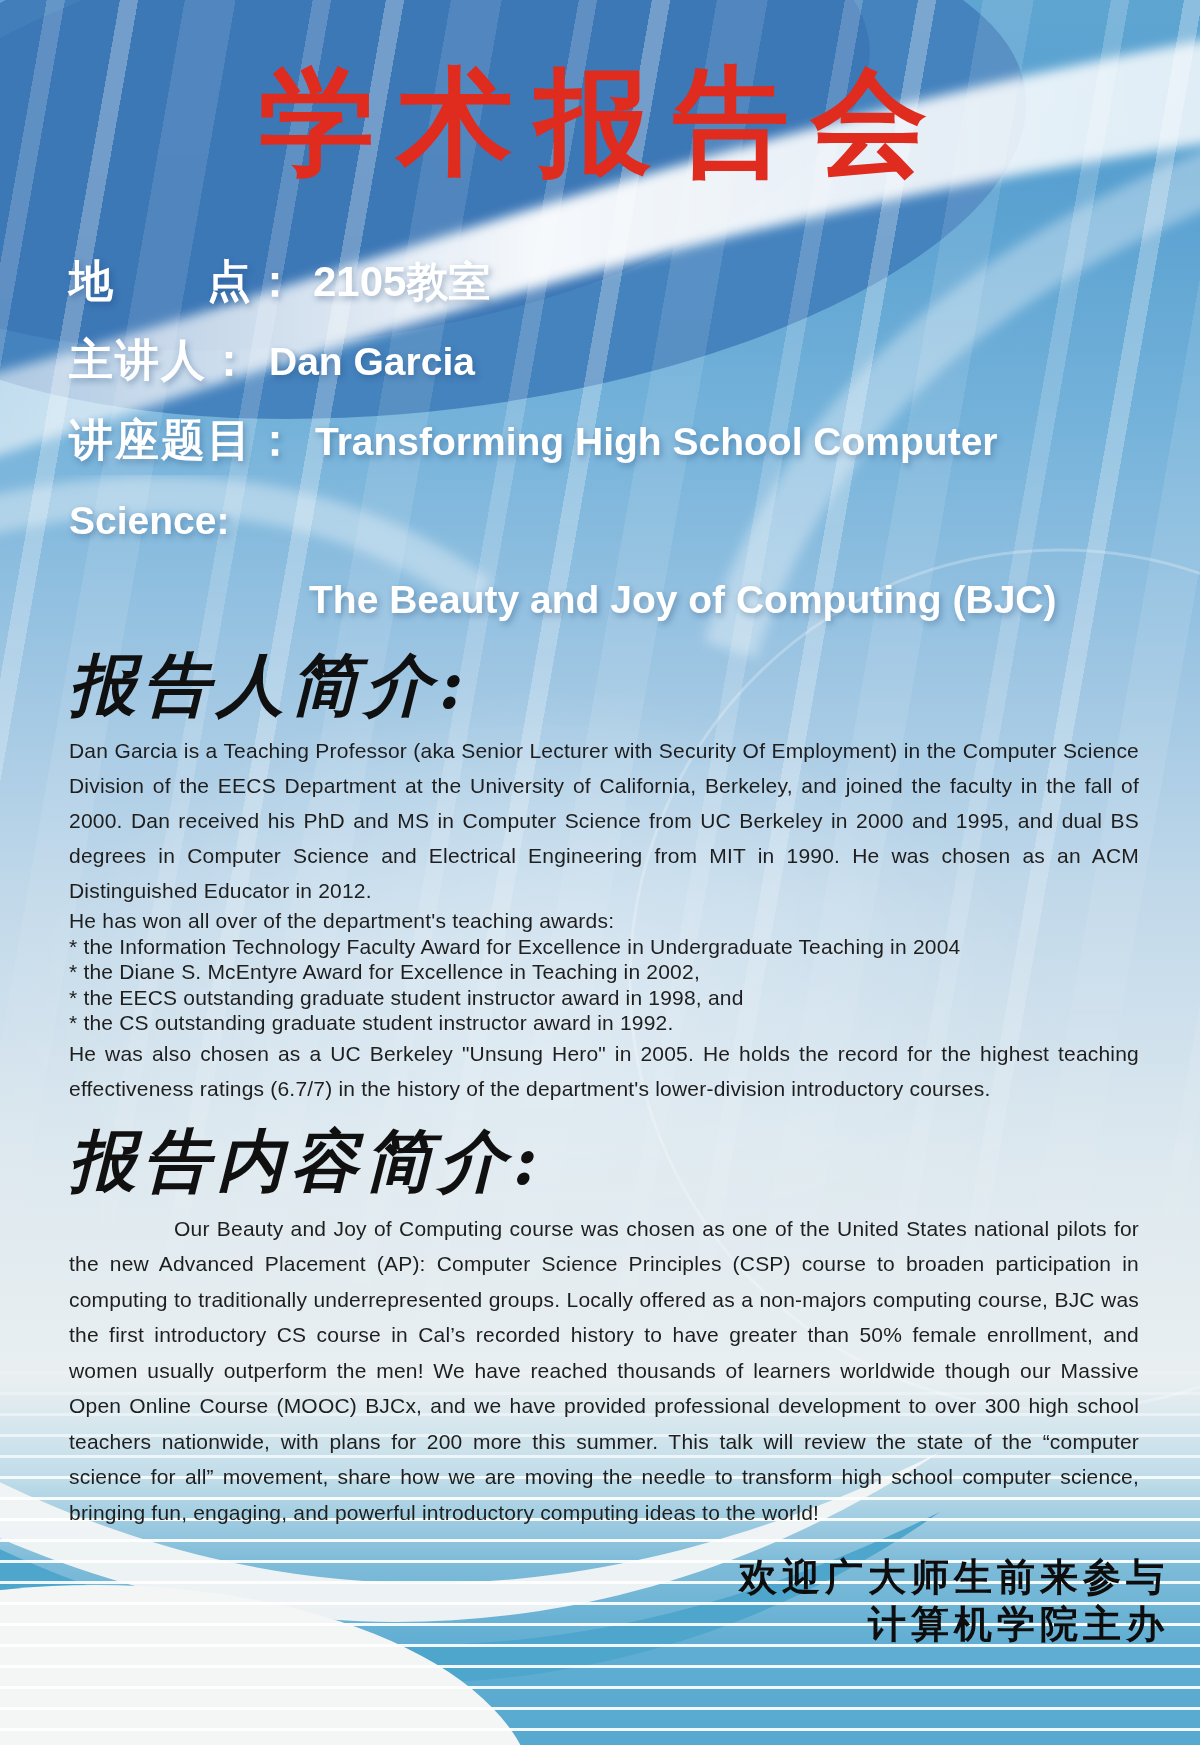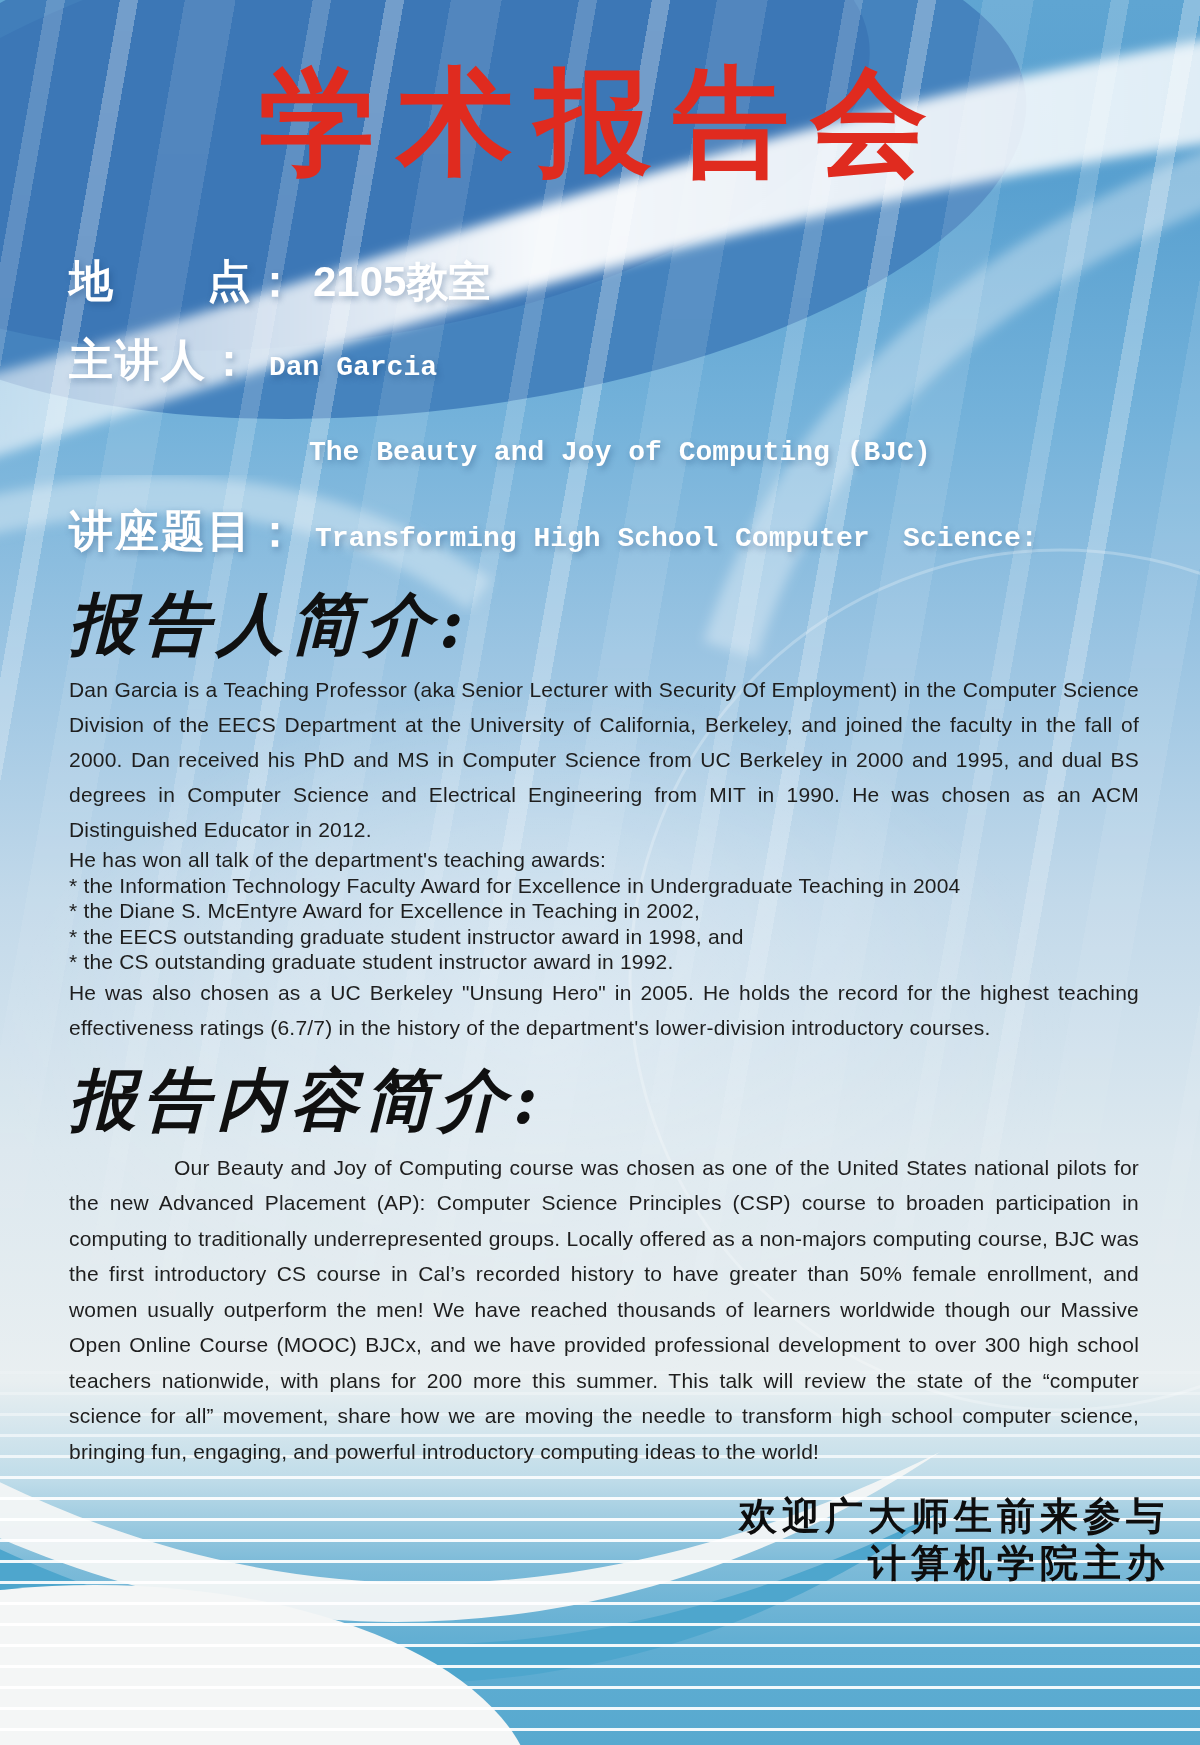--- a/index.html
+++ b/index.html
@@ -45,21 +45,21 @@
     margin:46px 0 0 0;text-align:center;
     font-family:"DejaVu Serif","Liberation Serif",serif;
     font-weight:bold;color:#e02b1f;
     font-size:116px;line-height:150px;letter-spacing:22px;
   }
   .info{margin-top:46px;color:#ffffff;font-weight:bold;
         text-shadow:2px 3px 6px rgba(20,60,110,0.35);}
   .info-row{line-height:78px;font-size:42px;white-space:nowrap;}
   .info-row .lbl{font-size:44px;letter-spacing:2px;}
   .info-row .val{margin-left:14px;}
-  .info-row .val-en{font-size:28px;margin-left:16px;white-space:pre-wrap;font-family:Liberation Mono, monospace;}
+  .info-row .val-en{font-size:39px;margin-left:16px;white-space:pre-wrap;}
   .info-row.cont{padding-left:224px;}
   h2.sec{
     margin:6px 0 0 0;
     font-family:"DejaVu Serif","Liberation Serif",serif;
     font-weight:bold;color:#101010;
     font-size:67px;line-height:80px;letter-spacing:7px;font-style:italic;
   }
   h2.sec2{margin-top:15px;}
   .bio,.awards,.abstract{
     color:#1e1e1e;font-size:21px;letter-spacing:0.2px;
@@ -115,34 +115,34 @@
 
     <h1 class="title">学术报告会</h1>
 
     <div class="info">
       <div class="info-row">
         <span class="lbl">地　　点：</span><span class="val">2105教室</span>
       </div>
       <div class="info-row">
         <span class="lbl">主讲人：</span><span class="val val-en">Dan Garcia</span>
       </div>
+      <div class="info-row">
+        <span class="lbl">讲座题目：</span><span class="val val-en">Transforming High School Computer  Science:</span>
+      </div>
       <div class="info-row cont">
         <span class="val-en">The Beauty and Joy of Computing (BJC)</span>
-      </div>
-      <div class="info-row">
-        <span class="lbl">讲座题目：</span><span class="val val-en">Transforming High School Computer  Science:</span>
       </div>
     </div>
 
     <h2 class="sec">报告人简介:</h2>
 
     <p class="bio">Dan Garcia is a Teaching Professor (aka Senior Lecturer with Security Of Employment) in the Computer Science Division of the EECS Department at the University of California, Berkeley, and joined the faculty in the fall of 2000. Dan received his PhD and MS in Computer Science from UC Berkeley in 2000 and 1995, and dual BS degrees in Computer Science and Electrical Engineering from MIT in 1990. He was chosen as an ACM Distinguished Educator in 2012.</p>
 
     <div class="awards">
-      <div>He has won all talk of the department's teaching awards:</div>
+      <div>He has won all over of the department's teaching awards:</div>
       <div>* the Information Technology Faculty Award for Excellence in Undergraduate Teaching in 2004</div>
       <div>* the Diane S. McEntyre Award for Excellence in Teaching in 2002,</div>
       <div>* the EECS outstanding graduate student instructor award in 1998, and</div>
       <div>* the CS outstanding graduate student instructor award in 1992.</div>
     </div>
 
     <p class="bio closing">He was also chosen as a UC Berkeley "Unsung Hero" in 2005. He holds the record for the highest teaching effectiveness ratings (6.7/7) in the history of the department's lower-division introductory courses.</p>
 
     <h2 class="sec sec2">报告内容简介:</h2>
 

